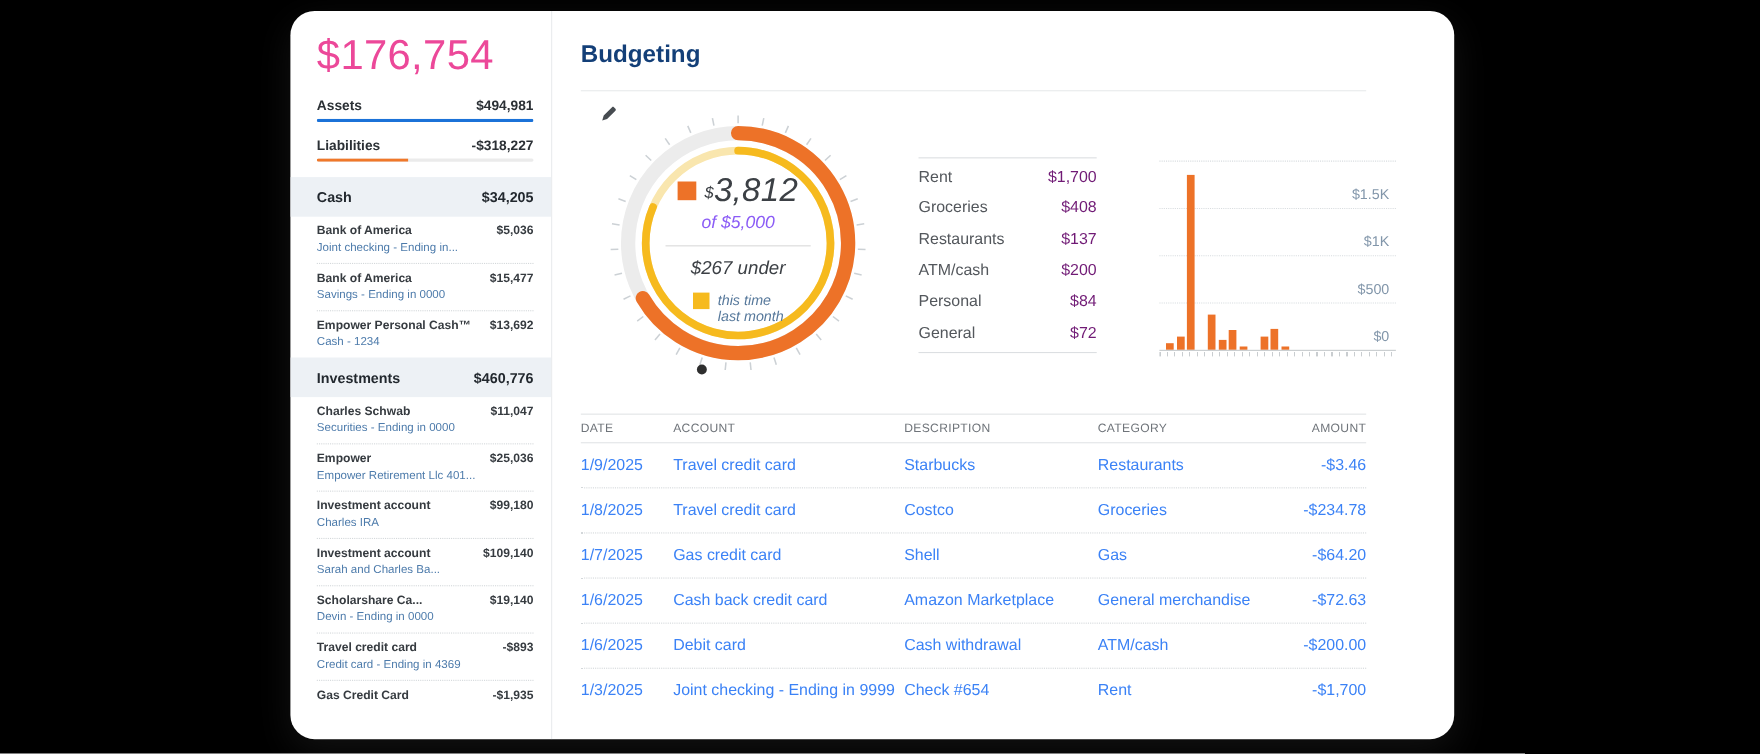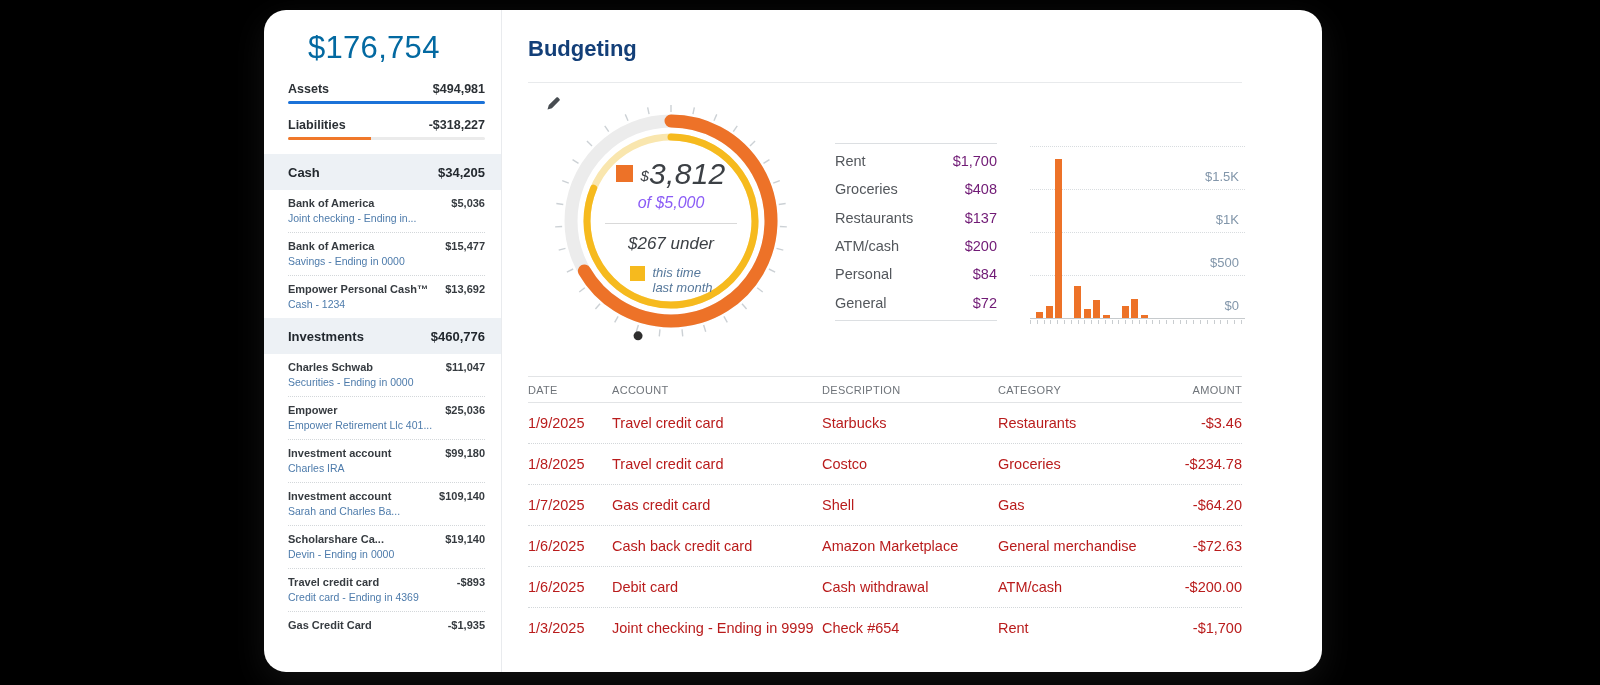--- a/index.html
+++ b/index.html
@@ -8,21 +8,21 @@
     font-family:"Liberation Sans","DejaVu Sans",sans-serif;
   }
   .card{
     position:absolute;left:264px;top:10px;width:1058px;height:662px;
     background:#fff;border-radius:22px;overflow:hidden;display:flex;
     box-shadow:0 10px 34px rgba(255,255,255,0.07);
   }
   
   .sidebar{flex:0 0 238px;width:238px;box-sizing:border-box;border-right:1px solid #e9ebee;
     padding:20px 16px 0 24px;}
-  .networth{font-size:31px;color:#0369a1;letter-spacing:.3px;margin-bottom:16px;margin-left:20px;}
+  .networth{font-size:38px;color:#ec4899;letter-spacing:.3px;margin-bottom:16px;}
   .al-row{display:flex;justify-content:space-between;align-items:baseline;
     font-size:12.5px;font-weight:bold;color:#2b3035;margin-bottom:5px;}
   .bar{height:3px;background:#ebebeb;border-radius:2px;margin-bottom:14px;overflow:hidden;}
   .bar .fill{height:100%;}
   .fill.blue{background:var(--blue);}
   .fill.orange{background:var(--liab-orange);}
   #sidebar-sections{margin-top:14px;}
   .sec-header{display:flex;justify-content:space-between;align-items:center;height:36px;
     margin:0 -16px 0 -24px;padding:0 16px 0 24px;background:var(--section-bg);
     font-size:13px;font-weight:bold;color:#22282e;}
@@ -52,33 +52,33 @@
   .status{font-size:17px;color:#3c4045;}
   .legend{display:flex;gap:8px;margin-top:11px;align-items:flex-start;}
   .legend-text{font-size:13px;line-height:15.5px;color:var(--slate);text-align:left;}
   
   .categories{position:absolute;left:307px;top:60px;width:162px;
     border-top:1px solid #dcdfe2;border-bottom:1px solid #dcdfe2;padding:3px 0;}
   .cat-row{display:flex;justify-content:space-between;align-items:center;height:28.3px;
     font-size:14.5px;color:#53575c;}
   .cat-val{color:#701a75;}
   
-  .minichart{position:absolute;left:502px;top:63px;width:205px;height:172px;}
+  .minichart{position:absolute;left:526px;top:63px;width:205px;height:172px;}
   .gridline{position:absolute;left:0;right:-10px;height:0;border-top:1px dotted #d8dcdf;}
   .chart-axis{position:absolute;left:0;right:-10px;bottom:-1px;height:1px;background:#c6cacd;}
   .tickstrip{position:absolute;left:0;right:-10px;bottom:-6px;height:4px;
     background:repeating-linear-gradient(90deg,#c9cdd0 0 1px,transparent 1px 6.8px);}
   .bar-el{position:absolute;bottom:0;width:7px;background:var(--orange);}
   .ylab{position:absolute;right:-4px;font-size:13px;color:#8296aa;white-space:nowrap;}
   
   .tx-table{border-top:1px solid #e2e4e6;}
   .tx-grid{display:grid;grid-template-columns:84px 210px 176px 186px 1fr;align-items:center;}
   .tx-head{height:25px;border-bottom:1px solid #e2e4e6;font-size:11px;color:#6f747a;
     letter-spacing:.3px;}
-  .tx-row{height:40px;font-size:14.5px;color:#b91c1c;}
+  .tx-row{height:40px;font-size:14.5px;color:#3b82f6;}
   .tx-row + .tx-row{border-top:1px dotted #d3d7da;}
   .right{text-align:right;}
 </style>
 </head>
 <body>
 
 <div class="card">
 
   <aside class="sidebar">
     <div class="networth">$176,754</div>

